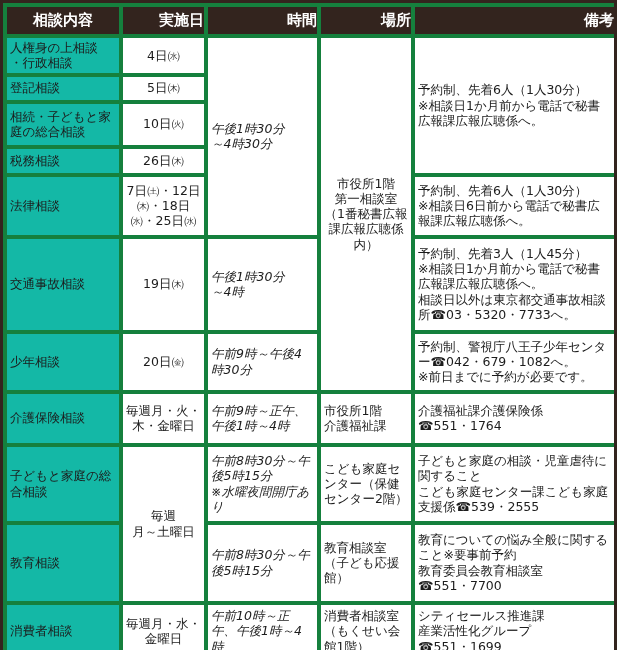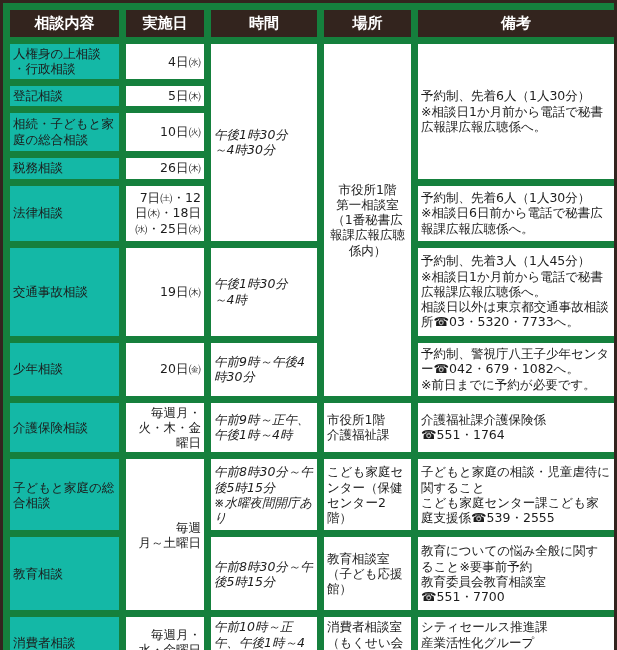--- a/index.html
+++ b/index.html
@@ -16,34 +16,34 @@
   }
   table {
     border-collapse:collapse; table-layout:fixed;
     width:611px;
   }
   col.c-name  { width:116px; }
   col.c-date  { width:85px; }
   col.c-time  { width:113px; }
   col.c-place { width:94px; }
   col.c-notes { width:203px; }
-  th, td { border:7px solid #15803d; box-sizing:border-box; }
+  th, td { border:4px solid #15803d; box-sizing:border-box; }
   th {
     background:#33241e; color:#ffffff;
     font-size:15px; font-weight:bold;
     padding:4px 0; text-align:center;
   }
-  th + th { border-left:3px solid #ffffff; }
+  th + th { border-left:3px solid #ffffff;text-align:right; }
   td {
     background:#ffffff; font-size:12.5px;
     line-height:1.22; padding:2px 3px;
     vertical-align:middle; white-space:pre-line;
   }
   td.name  { background:#14b8a6; text-align:left; }
-  td.date  { text-align:right; }
+  td.date  { text-align:center; }
   td.time  { text-align:left;font-style:italic; }
   td.place { text-align:left;margin-left:36px; }
   td.place.merged { text-align:center; }
   td.notes { text-align:left; padding:2px 3px; }
   tr.hrow { height:30px; }
   tr.r1 { height:38px; }  tr.r2 { height:27px; }
   tr.r3 { height:45px; }  tr.r4 { height:28px; }
   tr.r5 { height:62px; }  tr.r6 { height:95px; }
   tr.r7 { height:60px; }  tr.r8 { height:53px; }
   tr.r9 { height:78px; }  tr.r10 { height:80px; }

